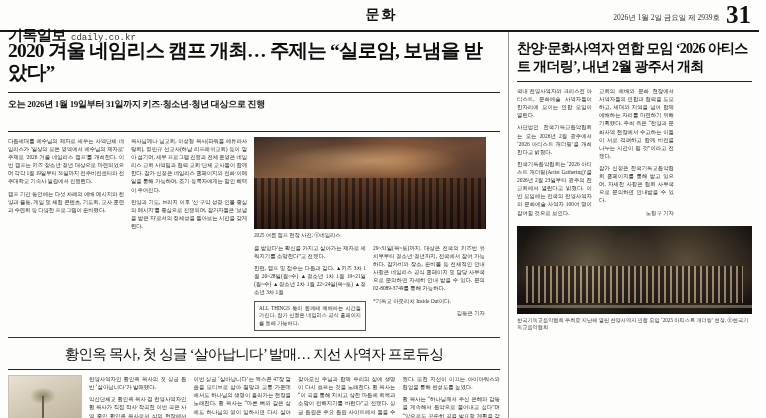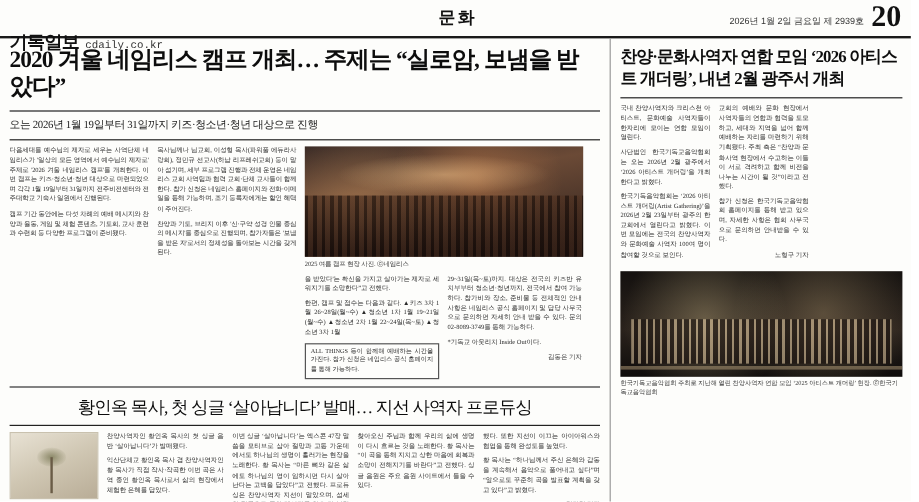--- a/index.html
+++ b/index.html
@@ -58,21 +58,21 @@
     letter-spacing: 2px;
     color: #111;
   }
   .mast-right {
     margin-left: auto;
     display: flex;
     align-items: flex-end;
     gap: 6px;
   }
   .mast-date {
-    font-family: Liberation Sans, sans-serif;
+    font-family: Liberation Serif, serif;
     font-size: 7.5px;
     color: #333;
     padding-bottom: 3px;
   }
   .page-num {
     font-family: "Liberation Serif", serif;
     font-size: 25px;
     font-weight: bold;
     line-height: 0.9;
     color: #111;
@@ -104,24 +104,24 @@
   .lead-head {
     font-size: 19.5px;
     font-weight: bold;
     letter-spacing: -0.8px;
     line-height: 1.15;
     margin: 3px 0 7px 0;
     color: #0d0d0d;
   }
   .lead-sub {
     font-size: 9px;
-    font-weight: normal;
+    font-weight: bold;
     letter-spacing: -0.3px;
     color: #1a1a1a;
-    margin-bottom: 5px;
+    margin-bottom: 20px;
   }
   .lead-rule {
     border: 0;
     border-top: 1px solid #222;
     margin: 0 0 5px 0;
   }
 
   .lead-cols {
     display: flex;
     gap: 7px;
@@ -319,21 +319,21 @@
 <div class="page">
 
   <div class="masthead">
     <div class="logo-wrap">
       <span class="logo">기독일보</span>
       <span class="logo-url">cdaily.co.kr</span>
     </div>
     <div class="section-title">문화</div>
     <div class="mast-right">
       <span class="mast-date">2026년 1월 2일 금요일 제 2939호</span>
-      <span class="page-num">20</span>
+      <span class="page-num">31</span>
     </div>
   </div>
 
   <div class="body-area">
 
     <div class="left-zone">
 
       <div class="lead">
         <div class="lead-head">2020 겨울 네임리스 캠프 개최… 주제는 “실로암, 보냄을 받았다”</div>
         <hr class="lead-rule">

